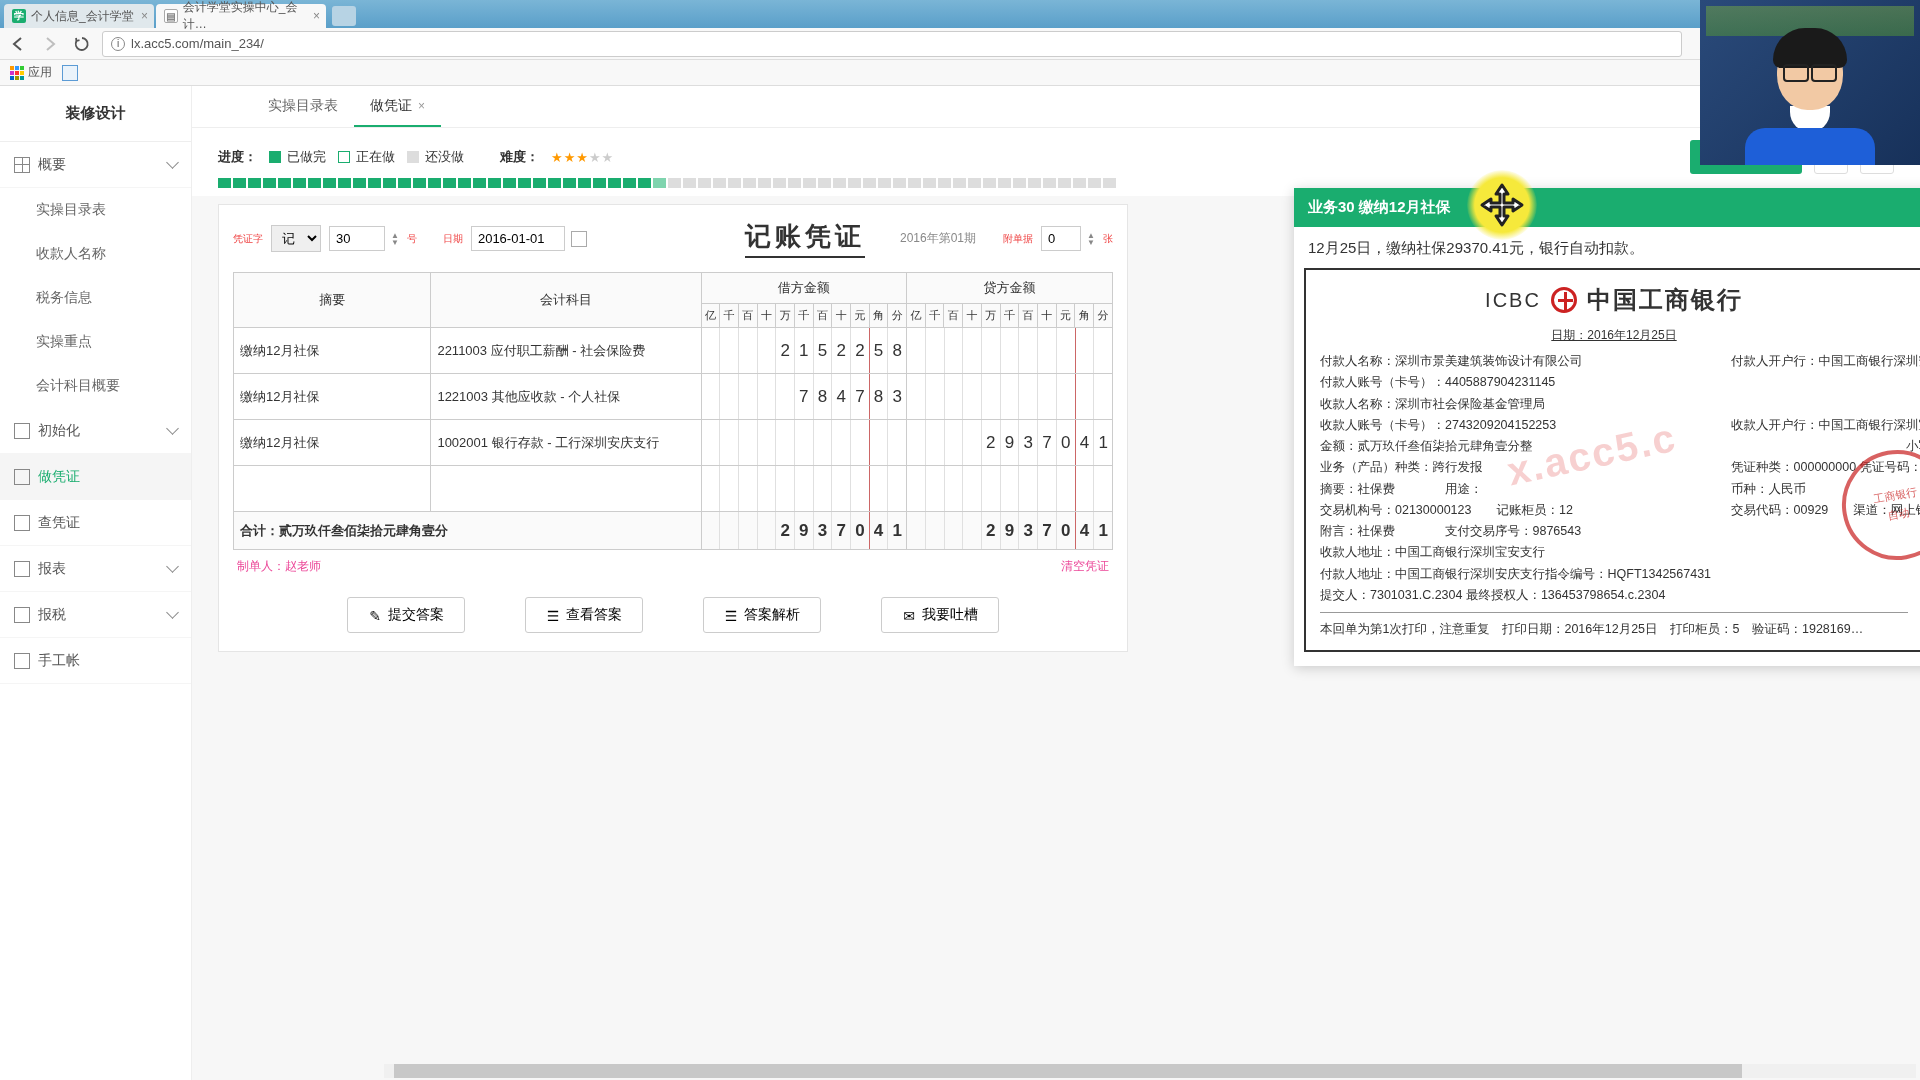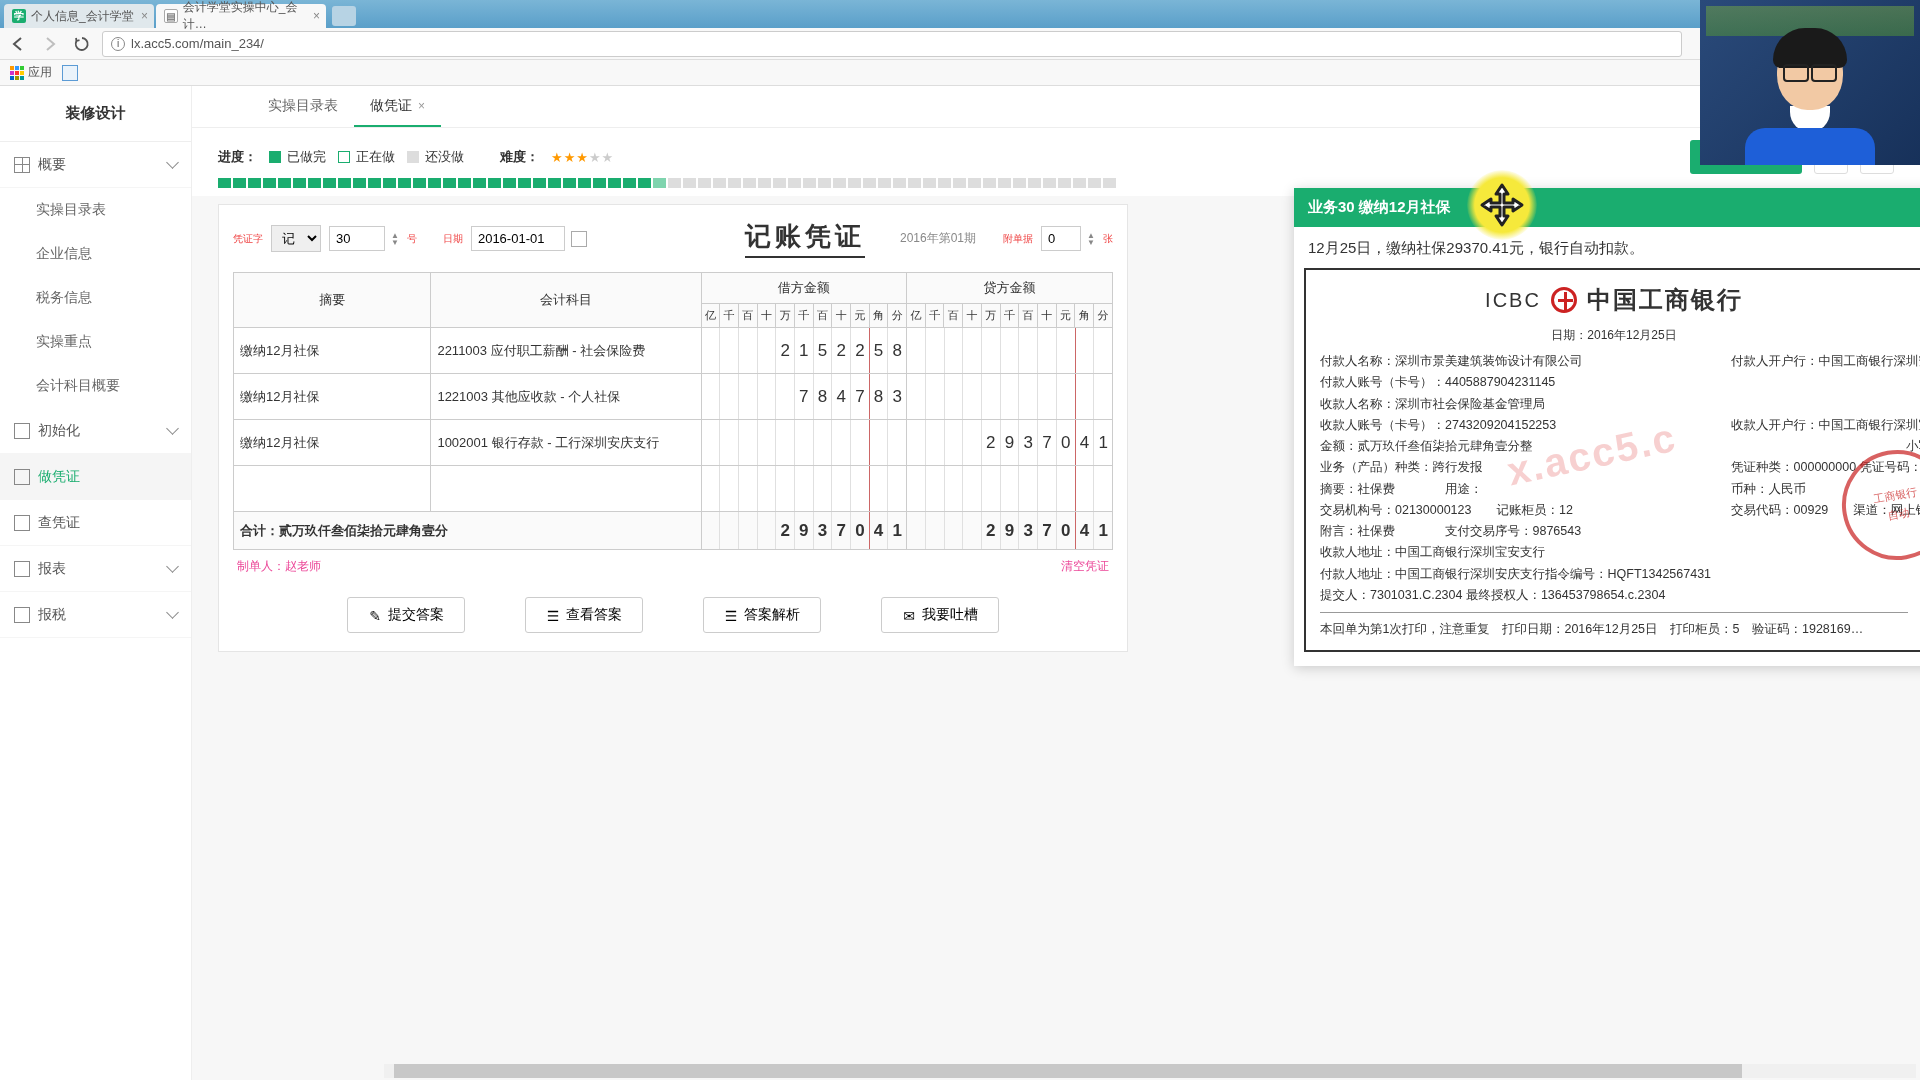--- a/index.html
+++ b/index.html
@@ -111,21 +111,21 @@
 .fp-head{background:#1aad6f;color:#fff;padding:10px 14px;font-size:15px;font-weight:bold;}
 .fp-desc{padding:12px 14px 10px;font-size:15px;}
 .receipt{margin:0 10px 14px;border:2px solid #333;padding:10px 14px 10px;position:relative;font-size:12.5px;line-height:1.7;}
 .receipt .bank-row{display:flex;align-items:center;justify-content:center;gap:10px;margin-bottom:4px;}
 .receipt .bank-name{font-size:24px;font-weight:bold;letter-spacing:2px;}
 .receipt .icbc{font-size:20px;font-weight:normal;letter-spacing:2px;}
 .receipt .logo{width:26px;height:26px;border:3px solid #c22;border-radius:50%;position:relative;}
 .receipt .logo::before,.receipt .logo::after{content:"";position:absolute;background:#c22;}
 .receipt .logo::before{left:10px;top:2px;width:3px;height:18px;}
 .receipt .logo::after{left:4px;top:9px;width:15px;height:3px;}
-.receipt .date{ text-align:center;font-size:12px;margin-bottom:6px;}
+.receipt .date{ text-align:center;font-size:12px;margin-bottom:6px;text-decoration:underline;}
 .receipt .cols{display:flex;gap:20px;}
 .receipt .col{flex:1;}
 .receipt .wm{position:absolute;font-size:40px;color:rgba(220,40,40,.22);font-weight:bold;transform:rotate(-12deg);left:200px;top:150px;letter-spacing:2px;pointer-events:none;}
 .receipt .stamp{position:absolute;right:-30px;top:180px;width:110px;height:110px;border:4px solid rgba(200,30,30,.7);border-radius:50%;display:flex;align-items:center;justify-content:center;color:rgba(200,30,30,.7);font-size:11px;text-align:center;transform:rotate(-10deg);}
 .receipt .ln{white-space:nowrap;}
 .receipt hr{border:none;border-top:1px solid #999;margin:6px 0;}
 
 
 .move-cursor{position:absolute;left:1467px;top:170px;width:70px;height:70px;pointer-events:none;}
 .move-cursor .halo{position:absolute;inset:0;border-radius:50%;background:radial-gradient(circle,#f6e93b 0%,#f6e93b 55%,rgba(246,233,59,0) 72%);}
@@ -196,21 +196,21 @@
 
 <div class="app">
 
   <div class="sidebar">
     <div class="sb-title">装修设计</div>
     <div class="sb-item expanded">
         <span class="ico grid"></span>
         <span>概要</span>
       </div>
     <div class="sb-sub">实操目录表</div>
-    <div class="sb-sub">企业信息</div>
+    <div class="sb-sub">收款人名称</div>
     <div class="sb-sub">税务信息</div>
     <div class="sb-sub">实操重点</div>
     <div class="sb-sub">会计科目概要</div>
     <div class="sb-item collapsible">
         <span class="ico"></span>
         <span>初始化</span>
       </div>
     <div class="sb-item active">
         <span class="ico"></span>
         <span>做凭证</span>
@@ -219,20 +219,24 @@
         <span class="ico"></span>
         <span>查凭证</span>
       </div>
     <div class="sb-item collapsible">
         <span class="ico"></span>
         <span>报表</span>
       </div>
     <div class="sb-item collapsible">
         <span class="ico"></span>
         <span>报税</span>
+      </div>
+    <div class="sb-item">
+        <span class="ico"></span>
+        <span>手工帐</span>
       </div>
   </div>
 
   <div class="main">
 
     <div class="subtabs">
       <div class="stab">实操目录表</div>
       <div class="stab active">
         <span>做凭证</span>
         <span class="x">×</span>

